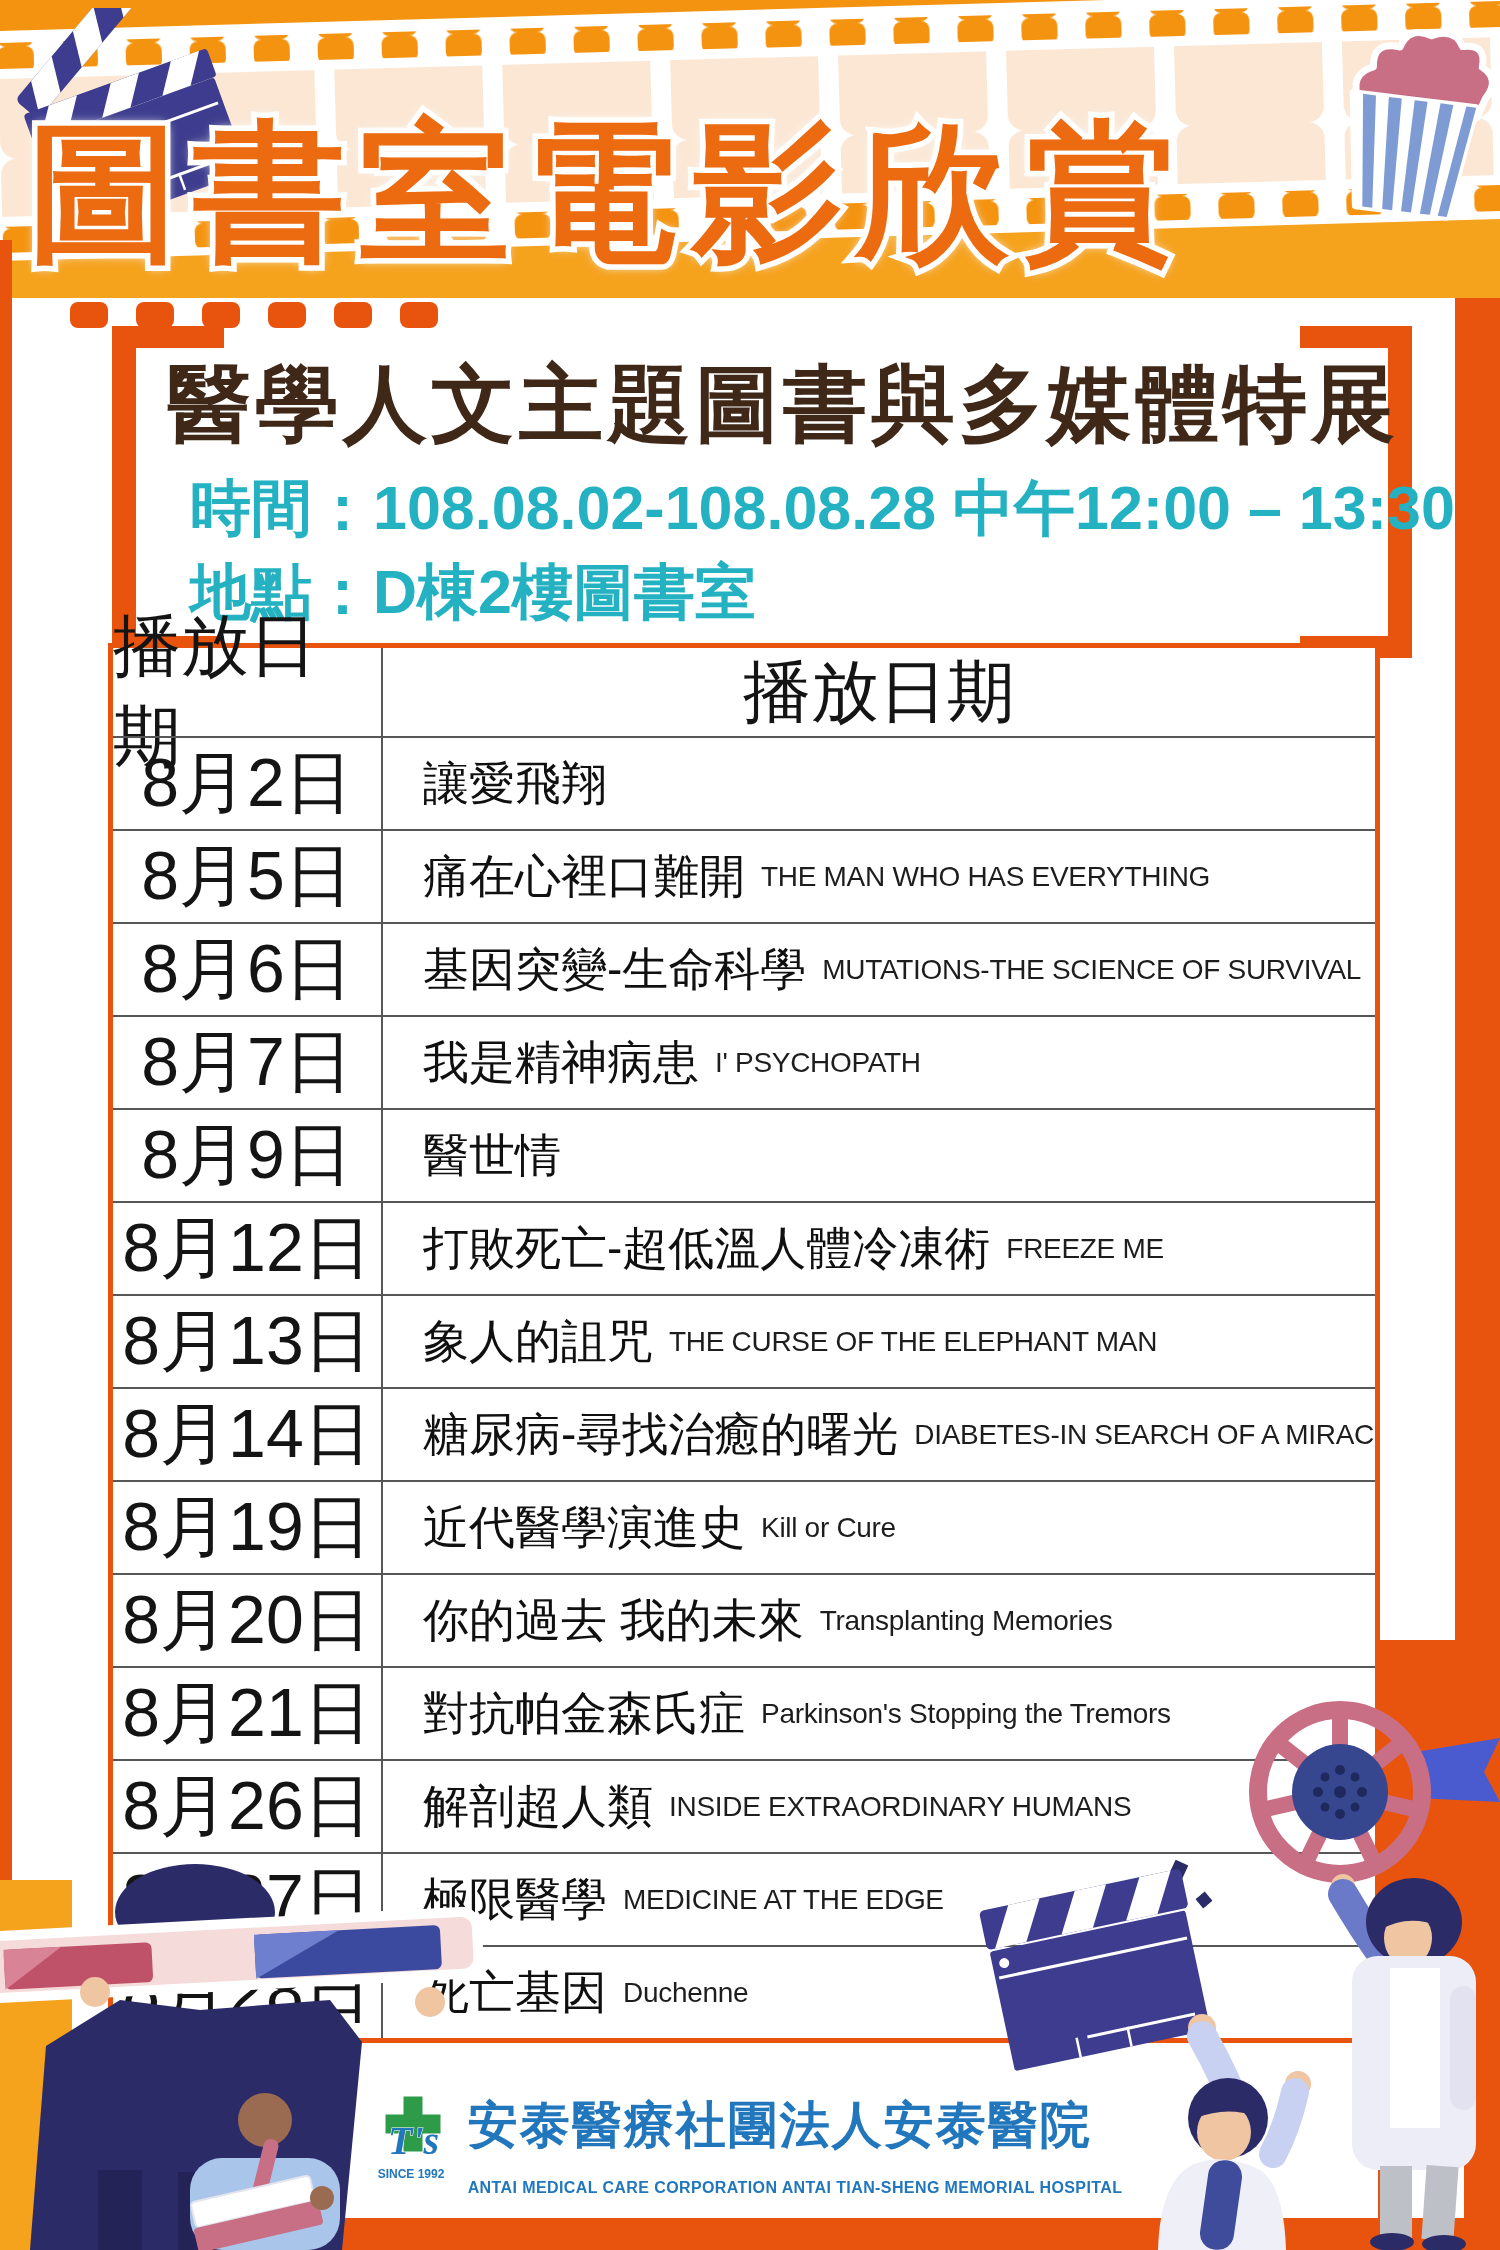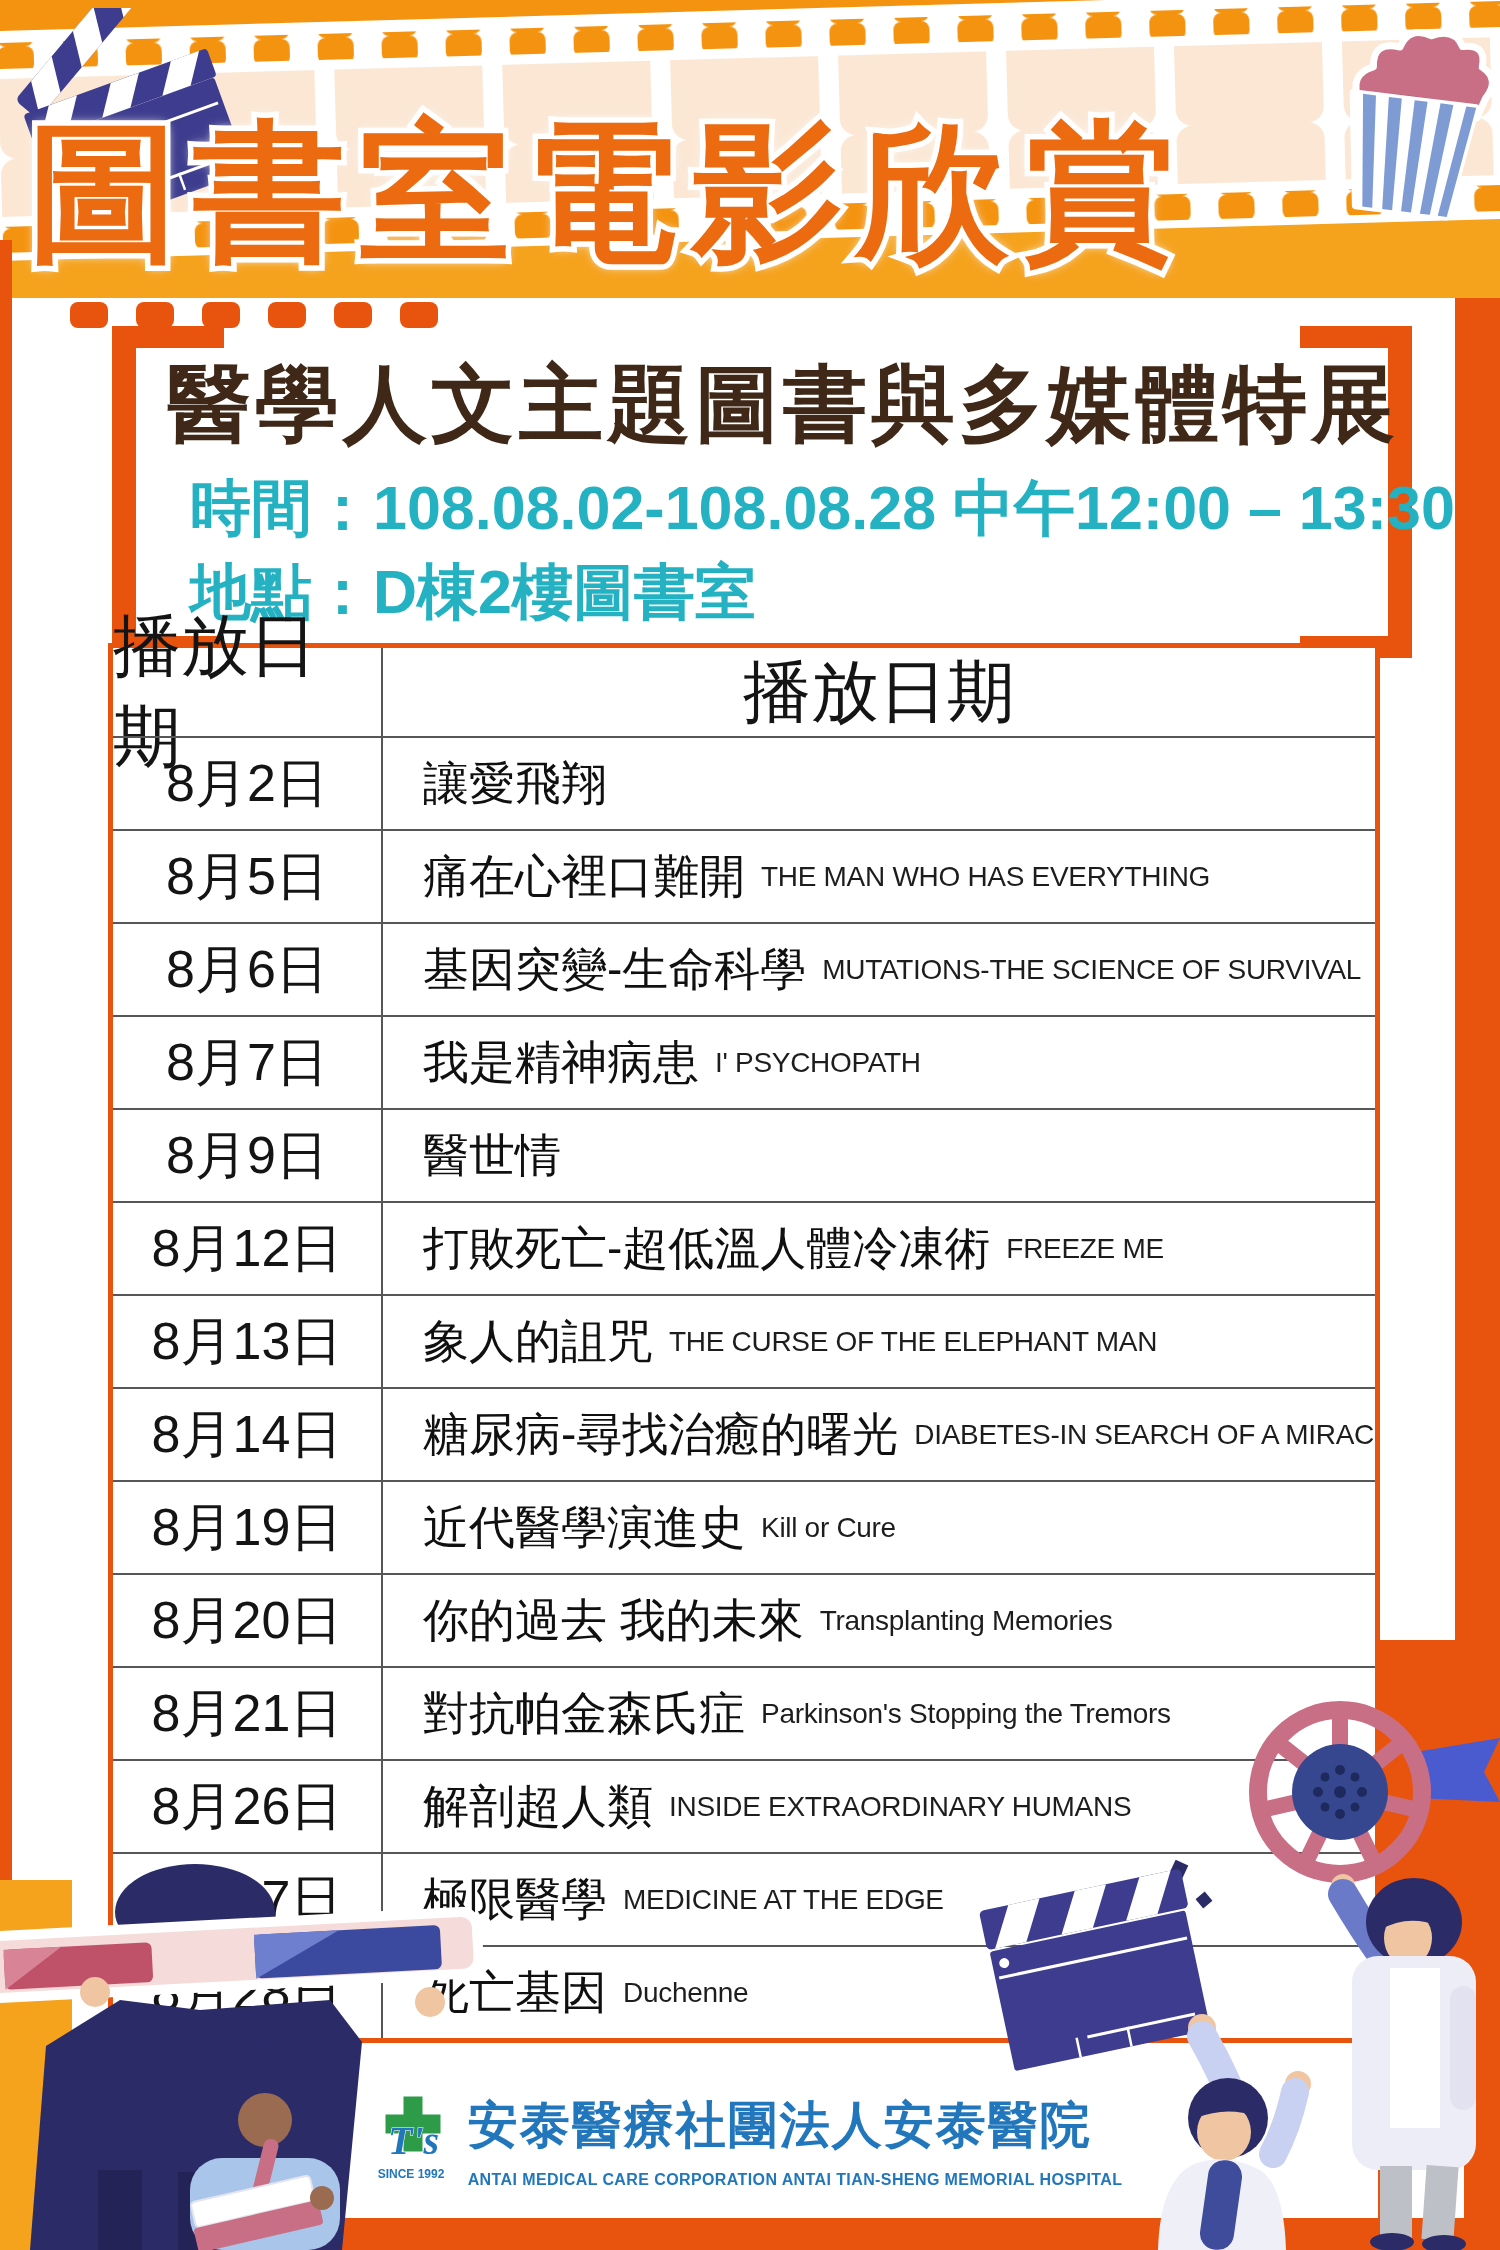--- a/index.html
+++ b/index.html
@@ -29,34 +29,34 @@
   .subtitle{left:0;top:348px;width:1500px;text-align:center;font-size:84px;font-weight:700;
     letter-spacing:4px;color:#3F2817;font-family:"DejaVu Serif","Liberation Serif",serif;white-space:nowrap;padding-left:33px;}
   .info{left:190px;top:466px;font-size:61px;font-weight:700;color:#24B2C2;line-height:1.38;white-space:nowrap;}
 
   
   .table{left:108px;top:643px;width:1272px;height:1400px;border:5px solid #E8530E;background:#fff;
     display:flex;flex-direction:column;box-sizing:border-box;}
   .thead{height:88px;display:flex;flex:none;}
   .tr{flex:1;display:flex;border-top:2px solid #57575a;}
   .c-date{width:268px;flex:none;display:flex;align-items:center;justify-content:center;
-    font-size:52px;color:#141414;border-right:2px solid #57575a;}
+    font-size:68px;color:#141414;border-right:2px solid #57575a;}
   .c-title{flex:1;display:flex;align-items:center;padding-left:40px;gap:16px;white-space:nowrap;overflow:hidden;}
   .thead .c-title{justify-content:center;padding-left:0;}
   .th{font-size:68px;color:#141414;}
   .zh{font-size:46px;color:#101010;}
   .en{font-size:28px;color:#1d1d1d;letter-spacing:-0.3px;}
 
   
   .logo{left:0;top:2092px;width:1500px;display:flex;justify-content:center;align-items:flex-start;gap:12px;}
   .logo-badge{display:flex;flex-direction:column;align-items:flex-start;width:78px;}
   .since{font-size:12px;font-weight:700;color:#2277BC;margin-top:1px;letter-spacing:0;}
   .lg-zh{font-size:50px;font-weight:700;color:#2277BC;letter-spacing:2px;white-space:nowrap;
     font-family:"DejaVu Serif","Liberation Serif",serif;}
-  .lg-en{font-size:16px;font-weight:700;color:#2277BC;letter-spacing:0.4px;margin-top:12px;white-space:nowrap;}
+  .lg-en{font-size:16px;font-weight:700;color:#2277BC;letter-spacing:0.4px;margin-top:20px;white-space:nowrap;}
 </style>
 </head>
 <body>
 
 <div class="poster">
 
   <svg class="abs top-svg" width="1500" height="340" viewBox="0 0 1500 340">
     <defs>
       <pattern id="spk" width="64" height="26" patternUnits="userSpaceOnUse">
         <rect width="36" height="26" rx="8" fill="#F4930F"></rect>

